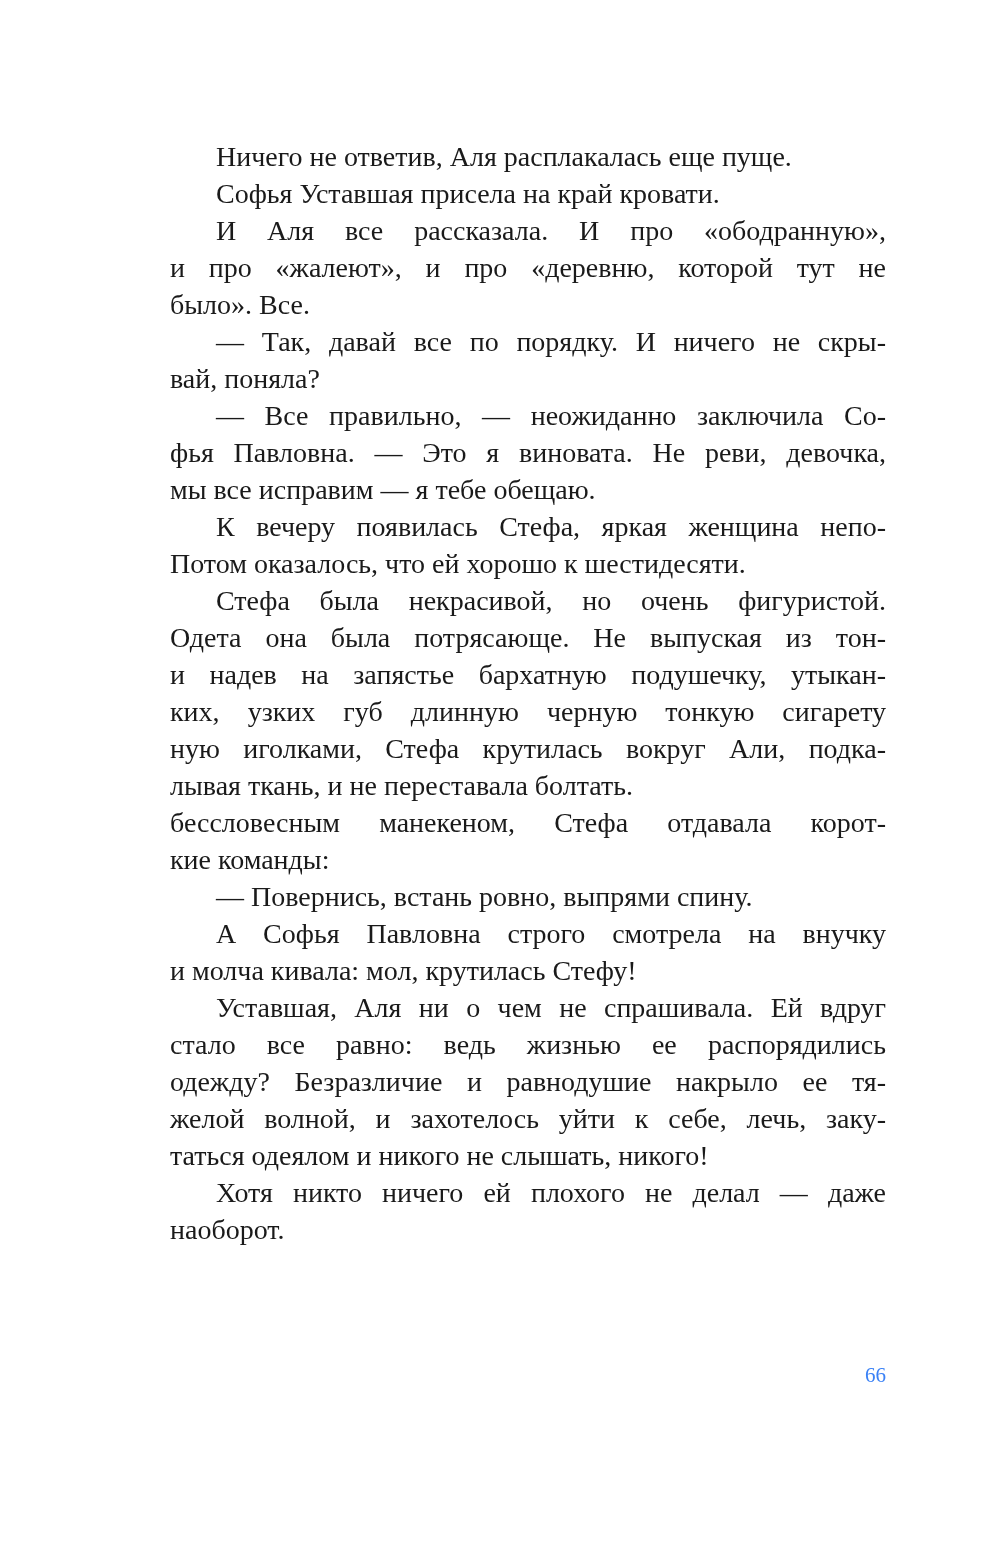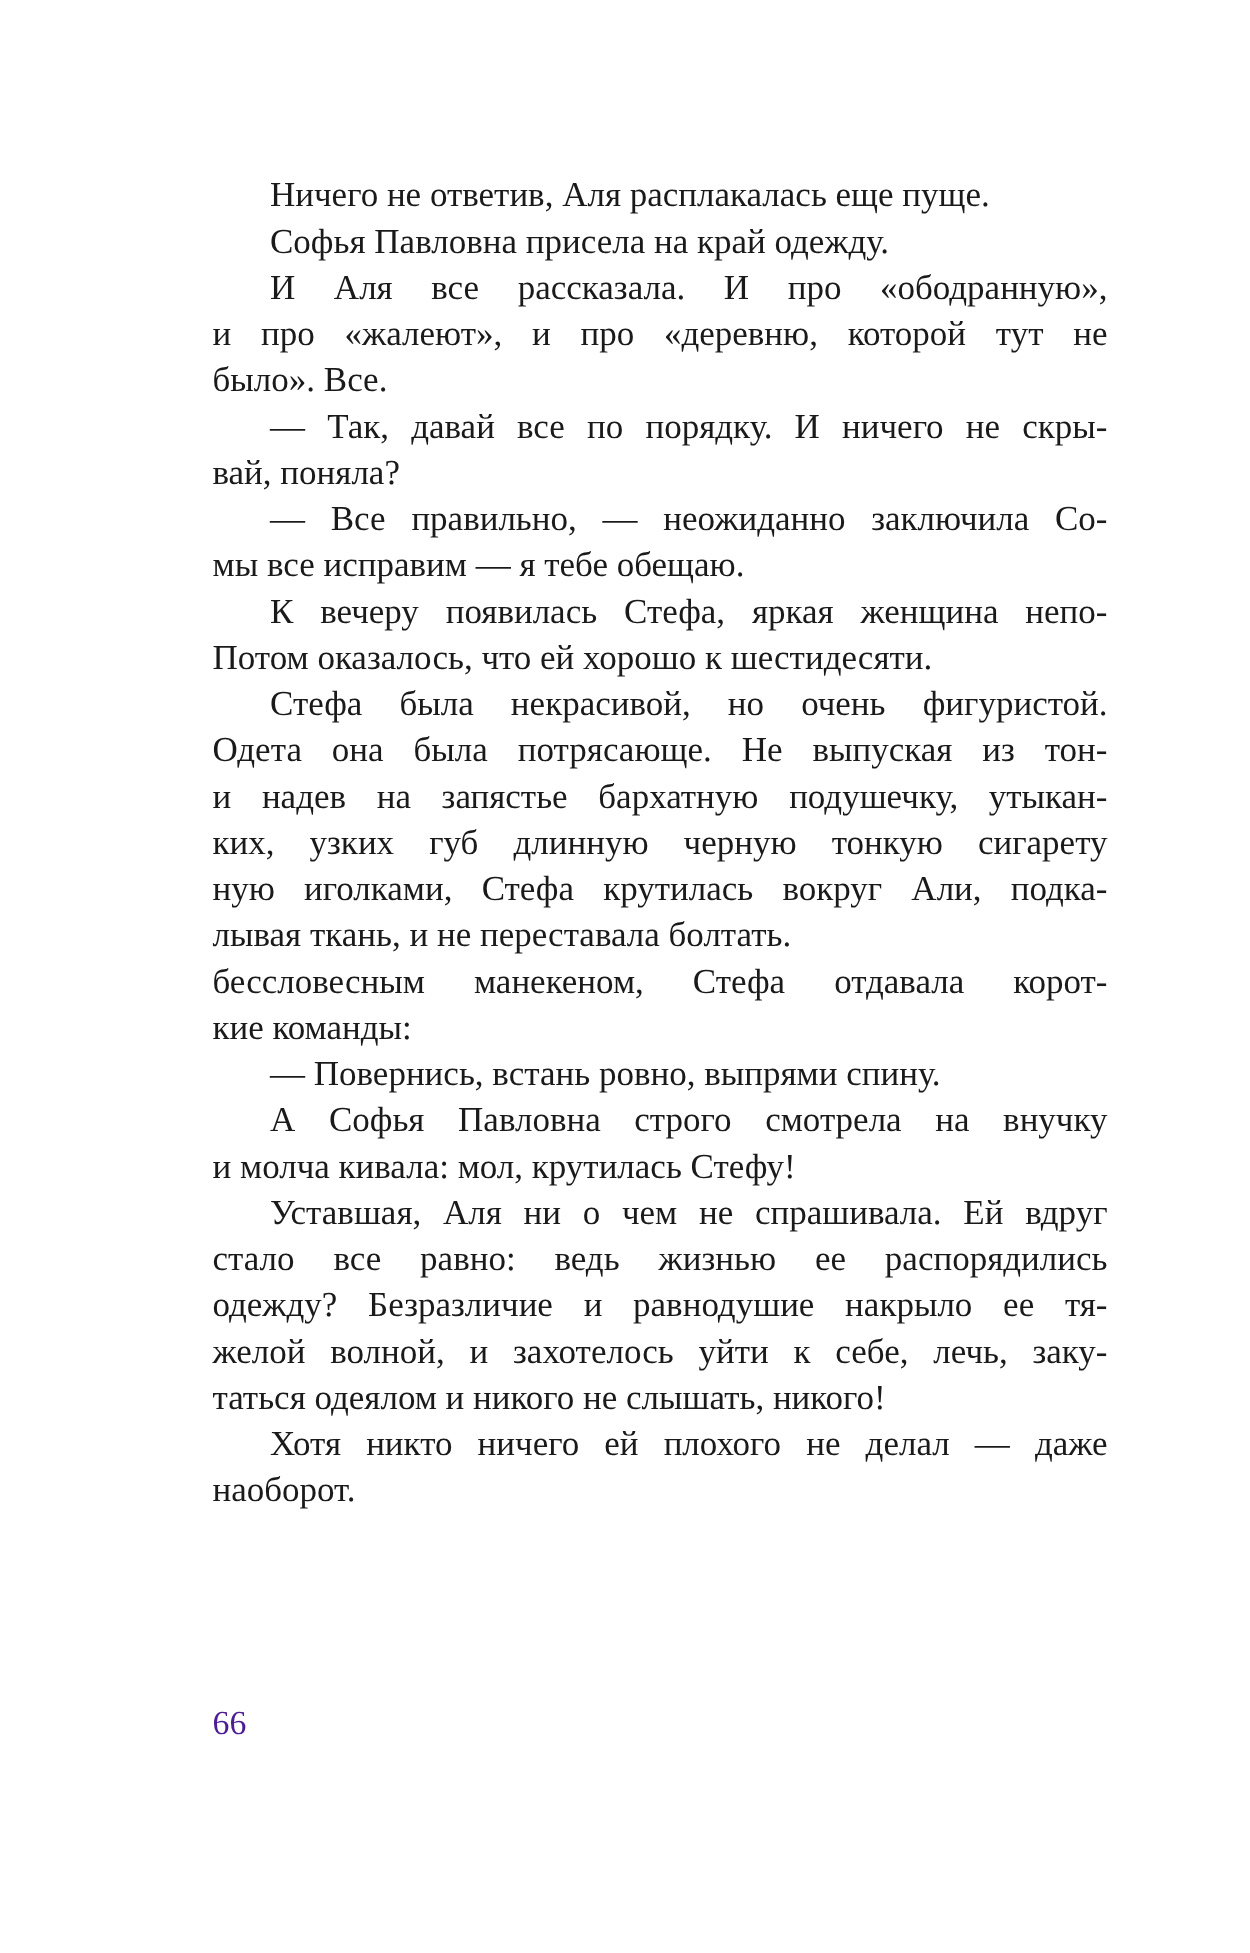--- a/index.html
+++ b/index.html
@@ -37,47 +37,48 @@
     text-align-last: left;
   }
   .line.first {
     text-indent: 46px;
   }
   .page-number {
     position: absolute;
     left: 170px;
     top: 1363px;
     width: 716px;
-    text-align: left;
-    font-size: 27px;
-    color: #4c1d95;
+    text-align: right;
+    font-size: 21px;
+    color: #3b82f6;
   }
 </style>
 </head>
 <body>
 
 <div class="book-page">
   <div class="text-block">
       <div class="para">
         <div class="line first last">Ничего не ответив, Аля расплакалась еще пуще.</div>
       </div>
       <div class="para">
-        <div class="line first last">Софья Павловна присела на край одежду.</div>
+        <div class="line first last">Софья Уставшая присела на край кровати.</div>
       </div>
       <div class="para">
         <div class="line first">И Аля все рассказала. И про «ободранную»,</div>
         <div class="line">и про «жалеют», и про «деревню, которой тут не</div>
         <div class="line last">было». Все.</div>
       </div>
       <div class="para">
         <div class="line first">— Так, давай все по порядку. И ничего не скры-</div>
         <div class="line last">вай, поняла?</div>
       </div>
       <div class="para">
         <div class="line first">— Все правильно, — неожиданно заключила Со-</div>
+        <div class="line">фья Павловна. — Это я виновата. Не реви, девочка,</div>
         <div class="line last">мы все исправим — я тебе обещаю.</div>
       </div>
       <div class="para">
         <div class="line first">К вечеру появилась Стефа, яркая женщина непо-</div>
         <div class="line last">Потом оказалось, что ей хорошо к шестидесяти.</div>
       </div>
       <div class="para">
         <div class="line first">Стефа была некрасивой, но очень фигуристой.</div>
         <div class="line">Одета она была потрясающе. Не выпуская из тон-</div>
         <div class="line">и надев на запястье бархатную подушечку, утыкан-</div>

